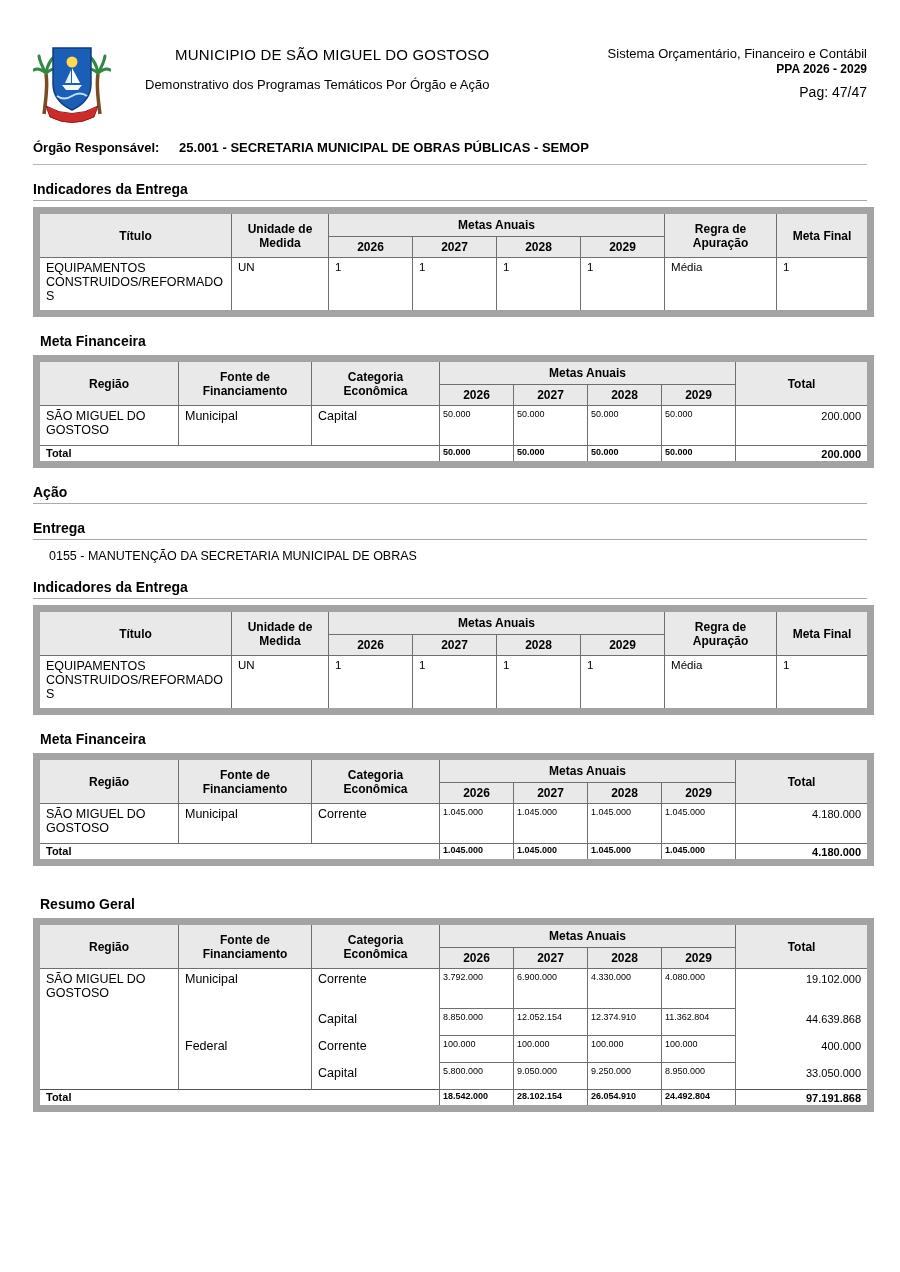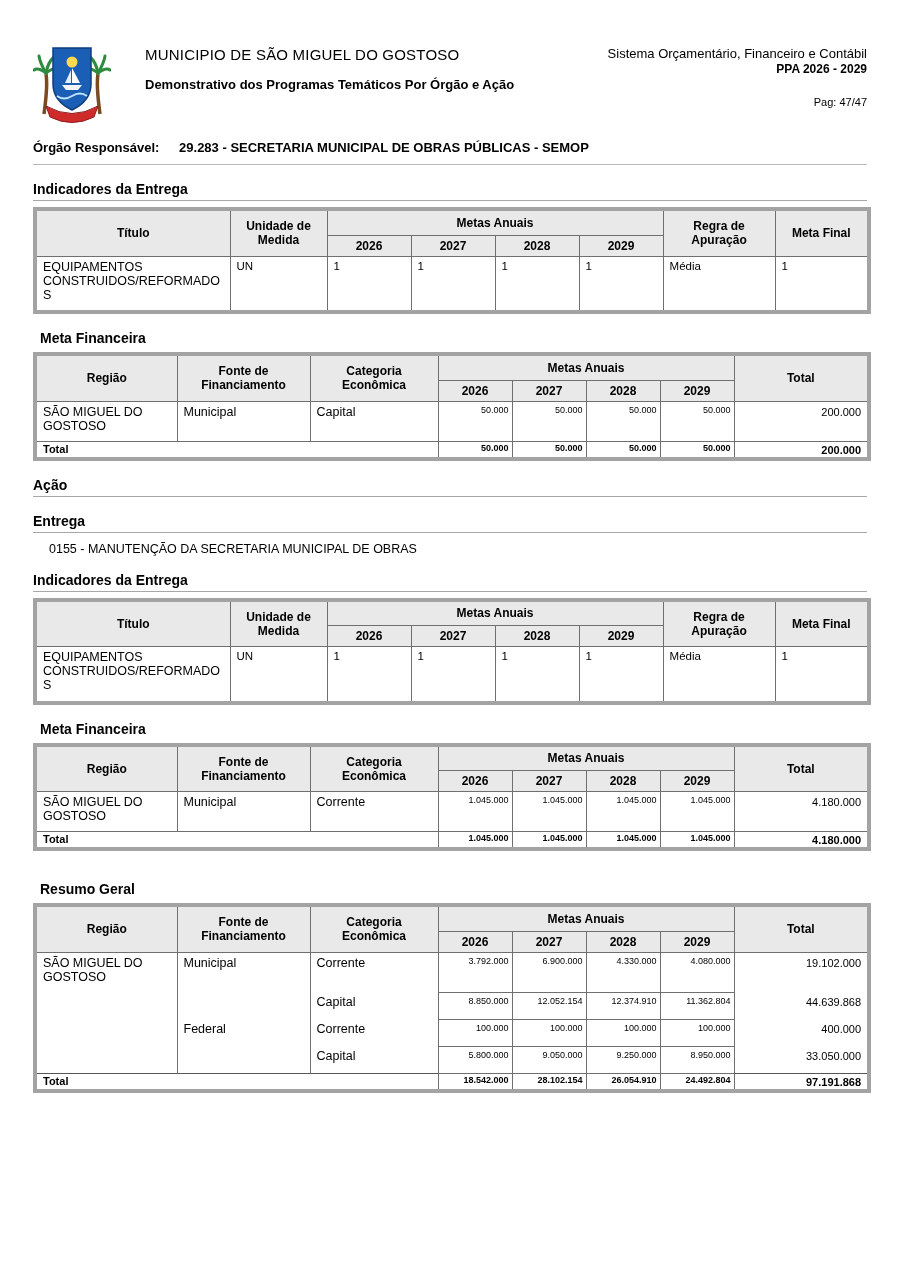--- a/index.html
+++ b/index.html
@@ -6,47 +6,47 @@
   html,body { background:#ffffff; }
   body {
     width:900px; height:1272px; overflow:hidden;
     color:#000; font-family:"Liberation Sans","DejaVu Sans",sans-serif;
   }
   .page { padding:40px 33px 0 33px; }
 
   
   .doc-header { display:flex; align-items:flex-start; }
   .logo { flex:0 0 auto; width:78px; height:88px; margin-right:34px; }
-  .header-left { padding-top:6px; }
+  .header-left { padding-top:6px;text-align:right; }
   .muni-name { font-size:15px; letter-spacing:.2px; }
-  .report-title { font-size:13px; font-weight:700; margin-top:14px; }
+  .report-title { font-size:13px; font-weight:400; margin-top:14px; }
   .header-right { margin-left:auto; text-align:right; padding-top:6px; }
   .system-name { font-size:13px; }
   .ppa { font-size:12px; font-weight:700; margin-top:1px; }
-  .page-info { font-size:11px; margin-top:20px; }
+  .page-info { font-size:14px; margin-top:8px; }
 
   .organ-row { margin-top:12px; font-size:13px; font-weight:700; }
   .organ-value { margin-left:16px; }
   .rule { height:1px; background:#b8b8b8; margin-top:9px; }
 
   .section { font-size:14px; font-weight:700; margin-top:16px; }
   .section.underlined { padding-bottom:3px; border-bottom:1px solid #a8a8a8; }
   .section.indented { padding-left:7px; }
   .section.mt-lg { margin-top:30px; }
   .value-line { font-size:12.5px; margin:9px 0 4px 16px; }
 
   
-  .tbl { border-collapse:collapse; table-layout:fixed; width:834px; margin-top:6px; border:4px solid #a3a3a3; }
+  .tbl { border-collapse:collapse; table-layout:fixed; width:834px; margin-top:6px; border:7px solid #a3a3a3; }
   .tbl th { background:#e9e9e9; border:1px solid #6f6f6f; font-size:12px; font-weight:700;
             text-align:center; vertical-align:middle; padding:3px 3px; }
   .tbl thead tr:first-child th { height:26px; }
   .tbl .years th { height:21px; padding:1px 3px; }
   .tbl td { border:1px solid #6f6f6f; font-size:12.5px; vertical-align:top; padding:3px 6px; }
   .cell-center { }
-  .tbl .num { font-size:9px; text-align:right; padding:3px 3px; }
+  .tbl .num { font-size:9px; text-align:left; padding:3px 3px; }
   .tbl .total-col { font-size:11px; text-align:right; padding-top:4px; }
   .tbl tr.total-row td { font-weight:700; border-top:1px solid #555; padding-top:1px; padding-bottom:1px; }
   .tbl tr.total-row .label { font-size:11px; }
   .tbl tr.total-row .num { font-size:9px; }
   .tbl tr.total-row .total-col { font-size:11px; padding-top:2px; }
 
   .indicator tbody tr.data-row { height:56px; }
   .indicator tbody td { font-size:11.5px; }
   .indicator .titulo-cell { font-size:12.5px; word-break:break-word; }
 
@@ -101,21 +101,21 @@
     </div>
     <div class="header-right">
       <div class="system-name">Sistema Orçamentário, Financeiro e Contábil</div>
       <div class="ppa">PPA 2026 - 2029</div>
       <div class="page-info">Pag: 47/47</div>
     </div>
   </div>
 
   <div class="organ-row">
     <span>Órgão Responsável:</span>
-    <span class="organ-value">29.283 - SECRETARIA MUNICIPAL DE OBRAS PÚBLICAS - SEMOP</span>
+    <span class="organ-value">25.001 - SECRETARIA MUNICIPAL DE OBRAS PÚBLICAS - SEMOP</span>
   </div>
   <div class="rule"></div>
 
   <div class="section underlined">Indicadores da Entrega</div>
 
   <table class="tbl indicator">
     <colgroup>
       <col style="width:195px">
         <col style="width:97px">
       <col style="width:84px">

